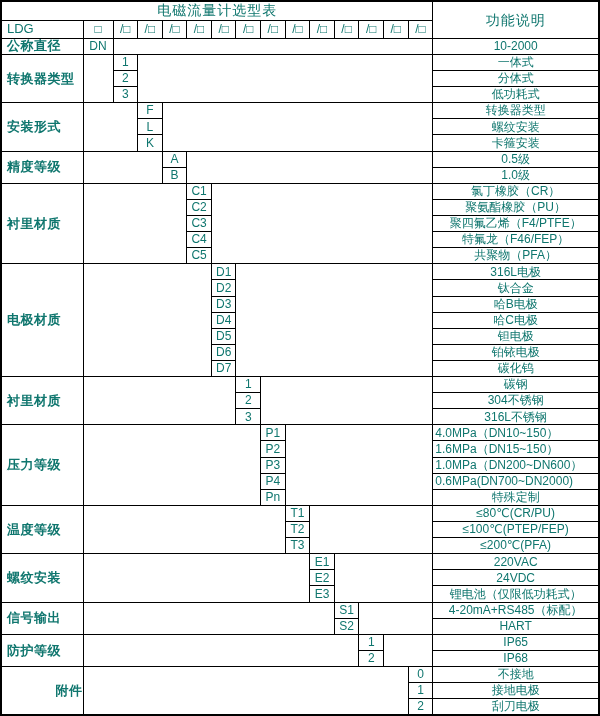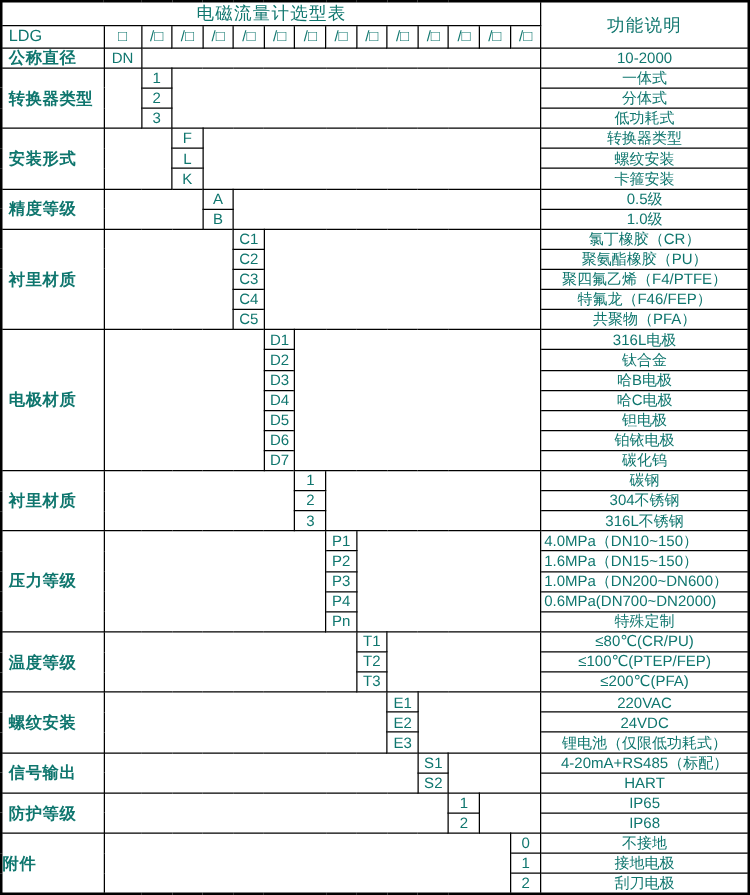--- a/index.html
+++ b/index.html
@@ -20,21 +20,21 @@
     line-height:1.05;
     vertical-align:middle;
   }
   tr{height:16px;}
   tr.r-title{height:19px;}
   tr.r-model{height:18px;}
   .title{text-align:center;font-size:14px;letter-spacing:1px;}
   .fn{text-align:center;font-size:14px;letter-spacing:1px;margin-top:32px;}
   .lbl-ldg{font-size:13px;padding-left:5px;text-align:left;}
   .lbl{font-size:13px;padding-left:5px;text-align:left;letter-spacing:0.5px;font-weight:bold;}
-  .lbl.center{text-align:left;padding-left:0;}
+  .lbl.center{text-align:right;padding-left:0;}
   .code{text-align:center;font-size:12px;}
   .slot{font-size:12px;}
   .val{text-align:center;font-size:12px;margin-top:23px;}
   .val.left{text-align:left;padding-left:2px;}
   .filler{background:#ffffff;}
 </style>
 </head>
 <body>
 
 <div class="wrap">

